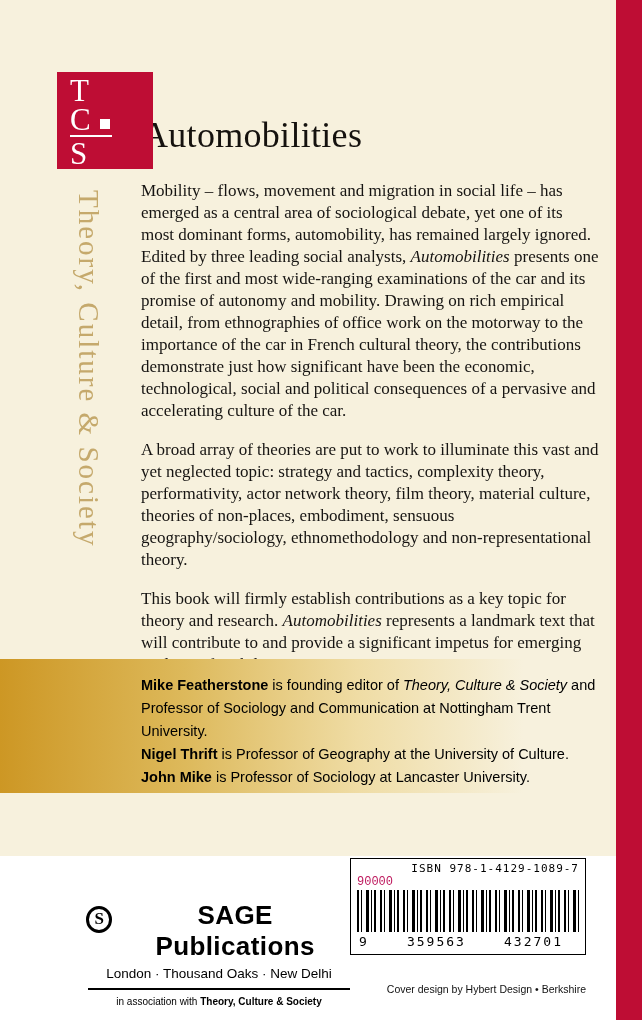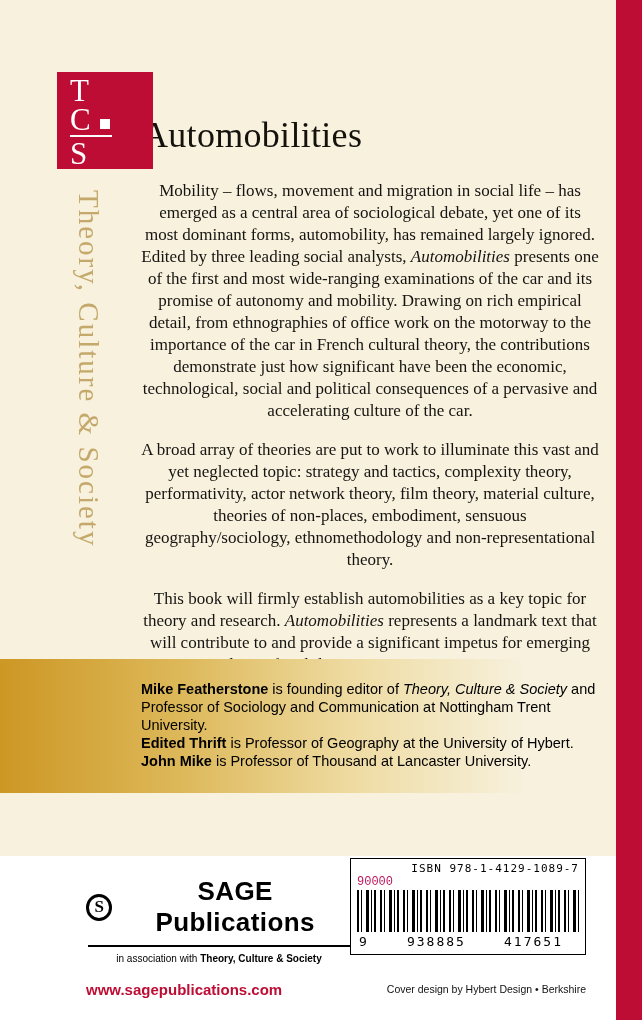--- a/index.html
+++ b/index.html
@@ -32,51 +32,51 @@
   
   .series-vertical {
     position:absolute; left:74px; top:190px;
     writing-mode:vertical-rl; line-height:1;
     font-family:"Liberation Serif",serif; font-size:29px;
     color:#C5A96C; letter-spacing:2px; white-space:nowrap;
   }
   
   .body-text {
     position:absolute; left:141px; top:180px; width:458px;
-    font-size:17px; line-height:22px; color:#161412;text-align:center;
+    font-size:17px; line-height:22px; color:#161412;
   }
   .body-text p { margin:0 0 17px 0; }
   
   .editor-band {
     position:absolute; left:0; right:26px; top:659px; height:134px;
     background:linear-gradient(90deg,#CD9724 0%,#DDB95B 30%,#EFDCA4 58%,#F7F1DD 85%);
   }
   .editor-band-inner {
-    padding:21px 0 0 141px; width:456px;
+    padding:15px 0 0 141px; width:456px;
     font-family:"Liberation Sans",sans-serif;
-    font-size:14.5px; line-height:18px; color:#000;
+    font-size:14.5px; line-height:23px; color:#000;
   }
   .editor-band-inner p { margin:0; }
   
   .bottom-white {
     position:absolute; left:0; right:26px; bottom:0; height:164px;
     background:#ffffff;
   }
   .publisher {
     position:absolute; left:86px; top:20px; width:266px; text-align:center;
     font-family:"Liberation Sans",sans-serif; color:#000;
   }
   .sage-row { display:flex; align-items:center; justify-content:center; gap:6px; }
   .sage-circle {
     width:27px; height:27px; border:3px solid #000; border-radius:50%;
     display:flex; align-items:center; justify-content:center;
     font-family:"Liberation Serif",serif; font-weight:bold; font-size:17px;
     box-sizing:border-box;
   }
-  .sage-name { font-size:26px; font-weight:bold; letter-spacing:0.4px; }
+  .sage-name { font-size:26px; font-weight:bold; letter-spacing:0.4px;margin-top:24px; }
   .cities { font-size:13.5px; margin-top:4px; }
   .pub-rule { height:2px; background:#000; margin:7px 2px 6px; }
   .association { font-size:10px; }
   .website {
     margin-top:17px; text-align:left; color:#BE0D34;
     font-weight:bold; font-size:15px;
   }
   
   .barcode-box {
     position:absolute; right:30px; top:2px; width:222px;
@@ -129,53 +129,54 @@
     <span class="tcs-letter">S</span>
   </div>
 
   <h1 class="title">Automobilities</h1>
 
   <div class="series-vertical">Theory, Culture &amp; Society</div>
 
   <div class="body-text">
     <p><span>Mobility – flows, movement and migration in social life – has emerged as a central area of sociological debate, yet one of its most dominant forms, automobility, has remained largely ignored. Edited by three leading social analysts, </span><i>Automobilities</i><span> presents one of the first and most wide-ranging examinations of the car and its promise of autonomy and mobility. Drawing on rich empirical detail, from ethnographies of office work on the motorway to the importance of the car in French cultural theory, the contributions demonstrate just how significant have been the economic, technological, social and political consequences of a pervasive and accelerating culture of the car.</span></p>
     <p>A broad array of theories are put to work to illuminate this vast and yet neglected topic: strategy and tactics, complexity theory, performativity, actor network theory, film theory, material culture, theories of non-places, embodiment, sensuous geography/sociology, ethnomethodology and non-representational theory.</p>
-    <p><span>This book will firmly establish automobilities as a key topic for theory and research. </span><i>Automobilities</i><span> represents a landmark text that will contribute to and provide a significant impetus for emerging analysis of mobilities in contemporary societies.</span></p>
+    <p><span>This book will firmly establish contributions as a key topic for theory and research. </span><i>Automobilities</i><span> represents a landmark text that will contribute to and provide a significant impetus for emerging analysis of mobilities in contemporary societies.</span></p>
   </div>
 
   <div class="editor-band">
     <div class="editor-band-inner">
       <p><b>Mike Featherstone</b><span> is founding editor of </span><i>Theory, Culture &amp; Society</i><span> and Professor of Sociology and Communication at Nottingham Trent University.</span></p>
-      <p><b>Edited Thrift</b><span> is Professor of Geography at the University of Hybert.</span></p>
-      <p><b>John Mike</b><span> is Professor of Thousand at Lancaster University.</span></p>
+      <p><b>Nigel Thrift</b><span> is Professor of Geography at the University of Culture.</span></p>
+      <p><b>John Mike</b><span> is Professor of Sociology at Lancaster University.</span></p>
     </div>
   </div>
 
   <div class="bottom-white">
 
     <div class="publisher">
       <div class="sage-row">
         <span class="sage-circle">
             <span>S</span>
           </span>
         <span class="sage-name">SAGE Publications</span>
       </div>
+      <div class="cities">London · Thousand Oaks · New Delhi</div>
       <div class="pub-rule"></div>
       <div class="association"><span>in association with </span><b>Theory, Culture &amp; Society</b></div>
       <div class="website">www.sagepublications.com</div>
     </div>
 
     <div class="barcode-box">
       <div class="isbn-line">ISBN 978-1-4129-1089-7</div>
       <div class="addon">90000</div>
       <div class="bars"></div>
       <div class="barcode-digits">
         <span>9</span>
-        <span>938885</span>
-        <span>417651</span>
+        <span>359563</span>
+        <span>432701</span>
       </div>
     </div>
 
     <div class="cover-credit">Cover design by Hybert Design • Berkshire</div>
 
   </div>
 
 </div>
 
 </body></html>

